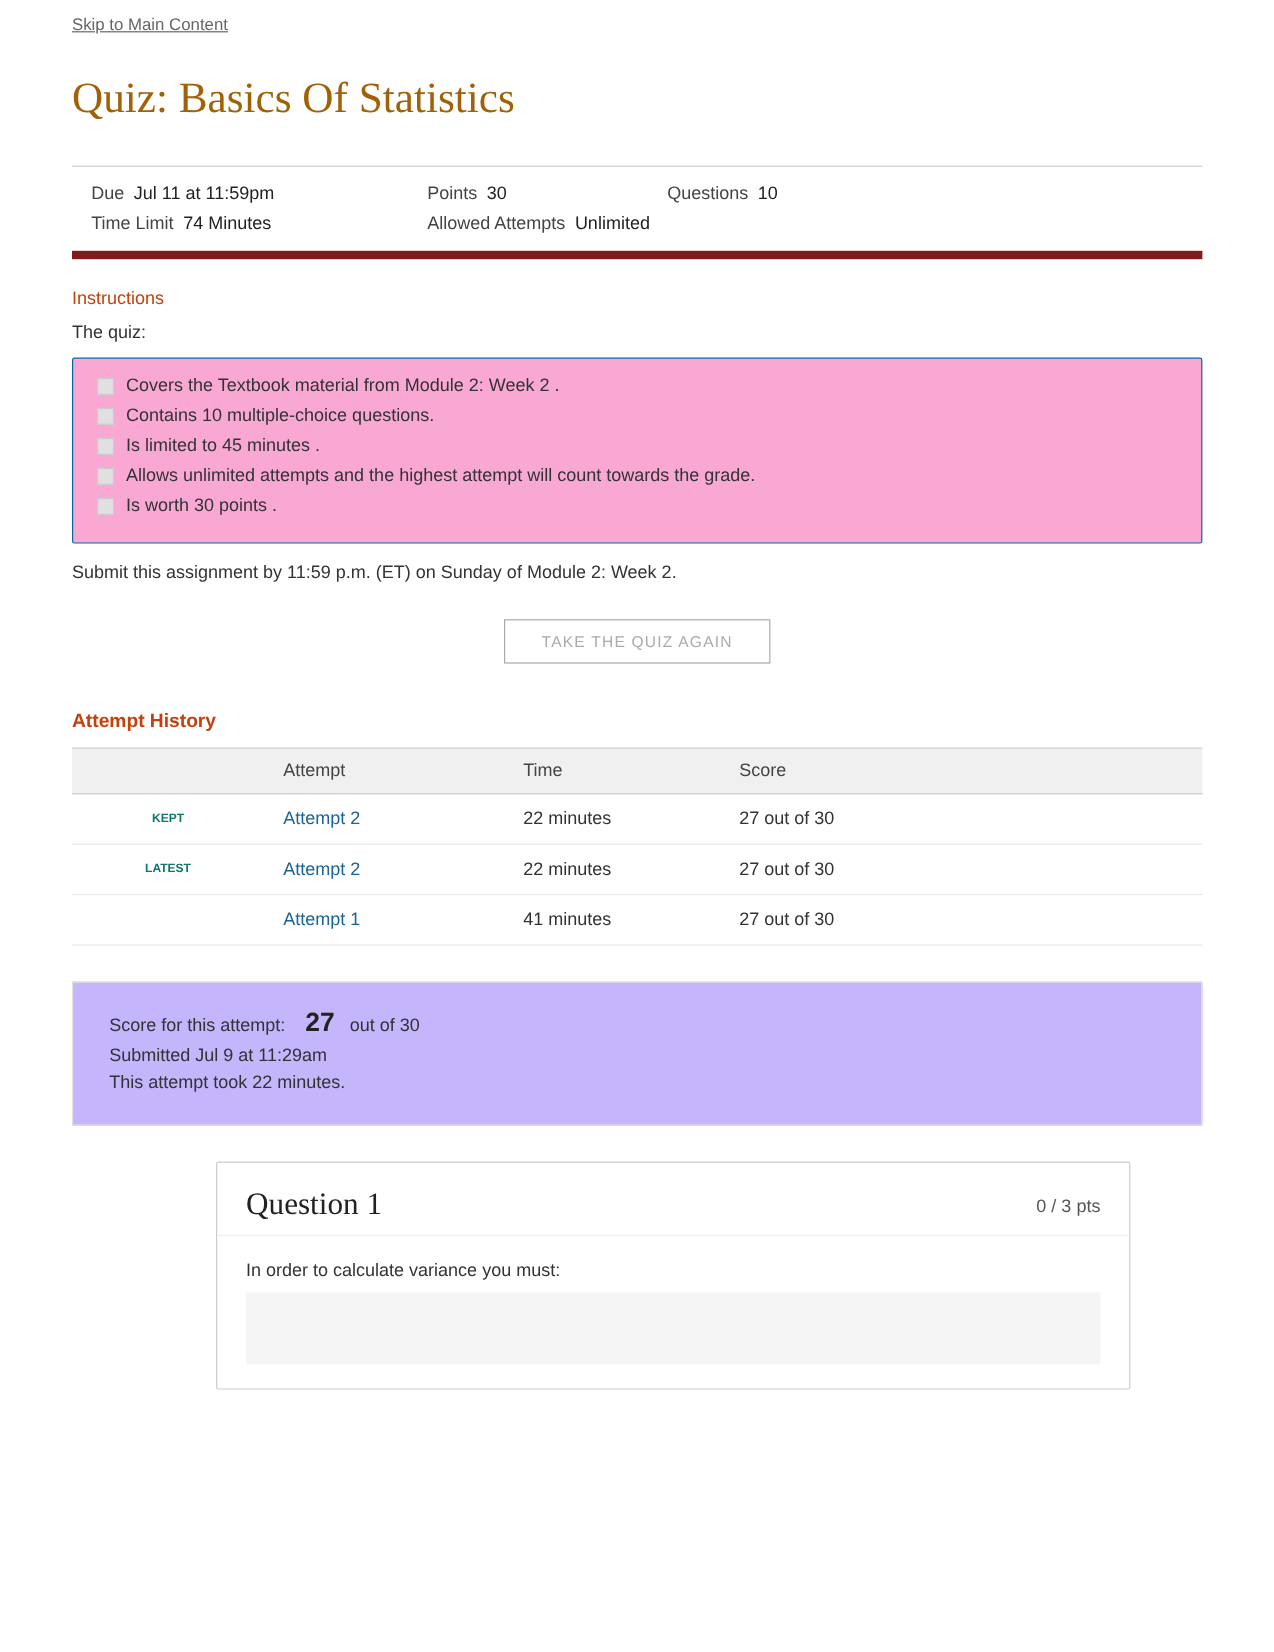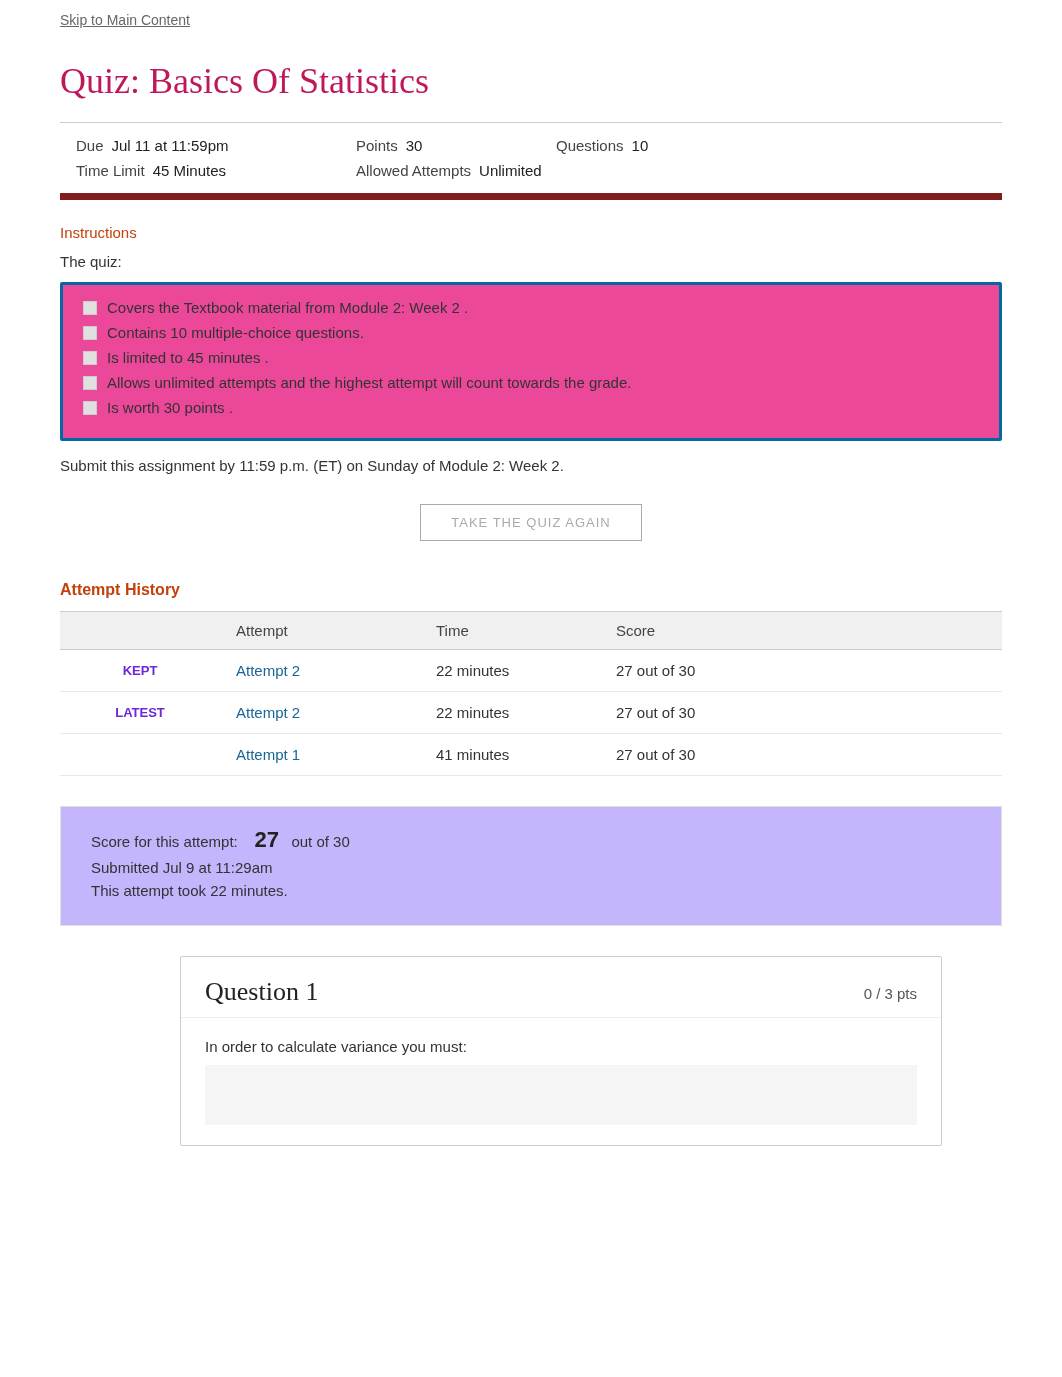--- a/index.html
+++ b/index.html
@@ -20,22 +20,22 @@
       font-family: Arial, sans-serif;
     }
 
     .main-content {
       padding: 10px 60px 40px 60px;
     }
 
     .quiz-title {
       font-size: 36px;
       font-weight: normal;
-      color: #be185d;
-      margin-bottom: 20px;
+      color: #a16207;
+      margin-bottom: 36px;
       margin-top: 10px;
     }
 
     .quiz-meta-box {
       border-top: 1px solid #ccc;
       border-bottom: 7px solid #7f1d1d;
       padding: 14px 16px;
       margin-bottom: 24px;
     }
 
@@ -72,22 +72,22 @@
     }
 
     .instructions-text {
       font-size: 15px;
       font-family: Arial, sans-serif;
       color: #333;
       margin-bottom: 12px;
     }
 
     .instructions-box {
-      border: 3px solid #0369a1;
-      background: #ec4899;
+      border: 1px solid #0369a1;
+      background: #f9a8d4;
       padding: 14px 20px;
       margin-bottom: 16px;
       border-radius: 2px;
     }
 
     .instructions-list {
       list-style: none;
       padding: 0;
       margin: 0;
     }
@@ -165,22 +165,22 @@
       color: #444;
     }
 
     .attempt-table td {
       padding: 12px 16px;
       color: #333;
       border-bottom: 1px solid #e8e8e8;
     }
 
     .attempt-table .row-label {
-      font-size: 13px;
-      color: #6d28d9;
+      font-size: 10px;
+      color: #0f766e;
       font-weight: bold;
       text-align: center;
     }
 
     .attempt-link {
       color: #1a6496;
       text-decoration: none;
       cursor: pointer;
     }
 
@@ -270,21 +270,21 @@
       <div class="meta-item">
         <span class="meta-label">Points</span>
         <span class="meta-value">30</span>
       </div>
       <div class="meta-item">
         <span class="meta-label">Questions</span>
         <span class="meta-value">10</span>
       </div>
       <div class="meta-item">
         <span class="meta-label">Time Limit</span>
-        <span class="meta-value">45 Minutes</span>
+        <span class="meta-value">74 Minutes</span>
       </div>
       <div class="meta-item">
         <span class="meta-label">Allowed Attempts</span>
         <span class="meta-value">Unlimited</span>
       </div>
     </div>
   </div>
 
   <div>
     <p class="section-label">Instructions</p>

